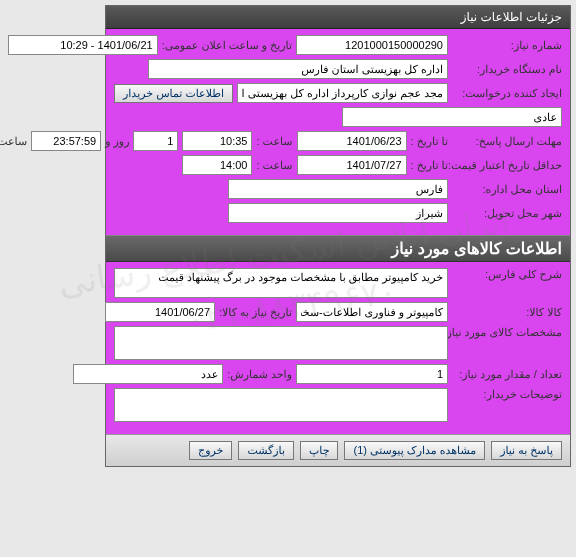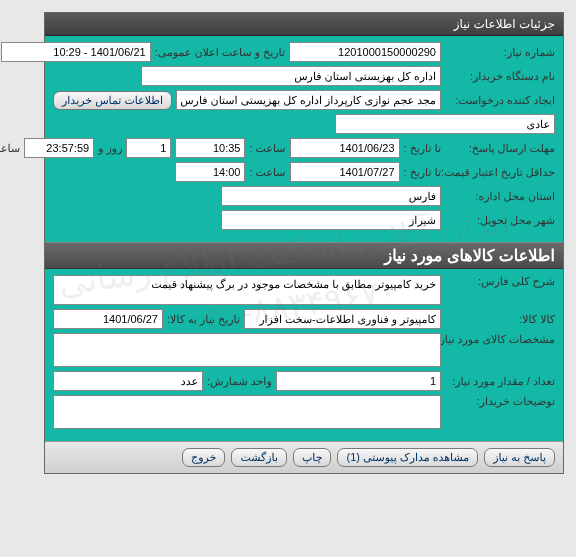--- a/index.html
+++ b/index.html
@@ -21,23 +21,23 @@
     font-size: 34px;
     color: rgba(120,120,120,0.12);
     white-space: nowrap;
     pointer-events: none;
     z-index: 5;
     text-align: center;
     line-height: 1.6;
   }
   .window {
     border: 1px solid #666;
-    background: #14b8a6;
-    width: 520px;
-    margin: 12px;
+    background: #d946ef;
+    width: 466px;
+    margin: 5px;
   }
   .titlebar {
     background: linear-gradient(#5a5a5a,#3e3e3e);
     color: #fff;
     padding: 4px 8px;
     font-size: 12px;
     border-bottom: 1px solid #222;
   }
   .section-header {
     background: linear-gradient(#6a6a6a,#4a4a4a);
@@ -79,21 +79,21 @@
   }
   .tb-xl { width: 180px; }
   .tb-l  { width: 150px; }
   .tb-m  { width: 110px; }
   .tb-s  { width: 70px; }
   .tb-xs { width: 45px; }
   .tb-yellow { background: #ffff80; }
   .btn {
     background: linear-gradient(#f8f8f8,#d8d8d8);
     border: 1px solid #777;
-    border-radius: 7px;
+    border-radius: 0;
     padding: 2px 8px;
     font-family: Tahoma, Arial, sans-serif;
     font-size: 11px;
     cursor: pointer;
     white-space: nowrap;
     color: #003366;
   }
   .textarea {
     background: #fff;
     border: 1px solid #888;

